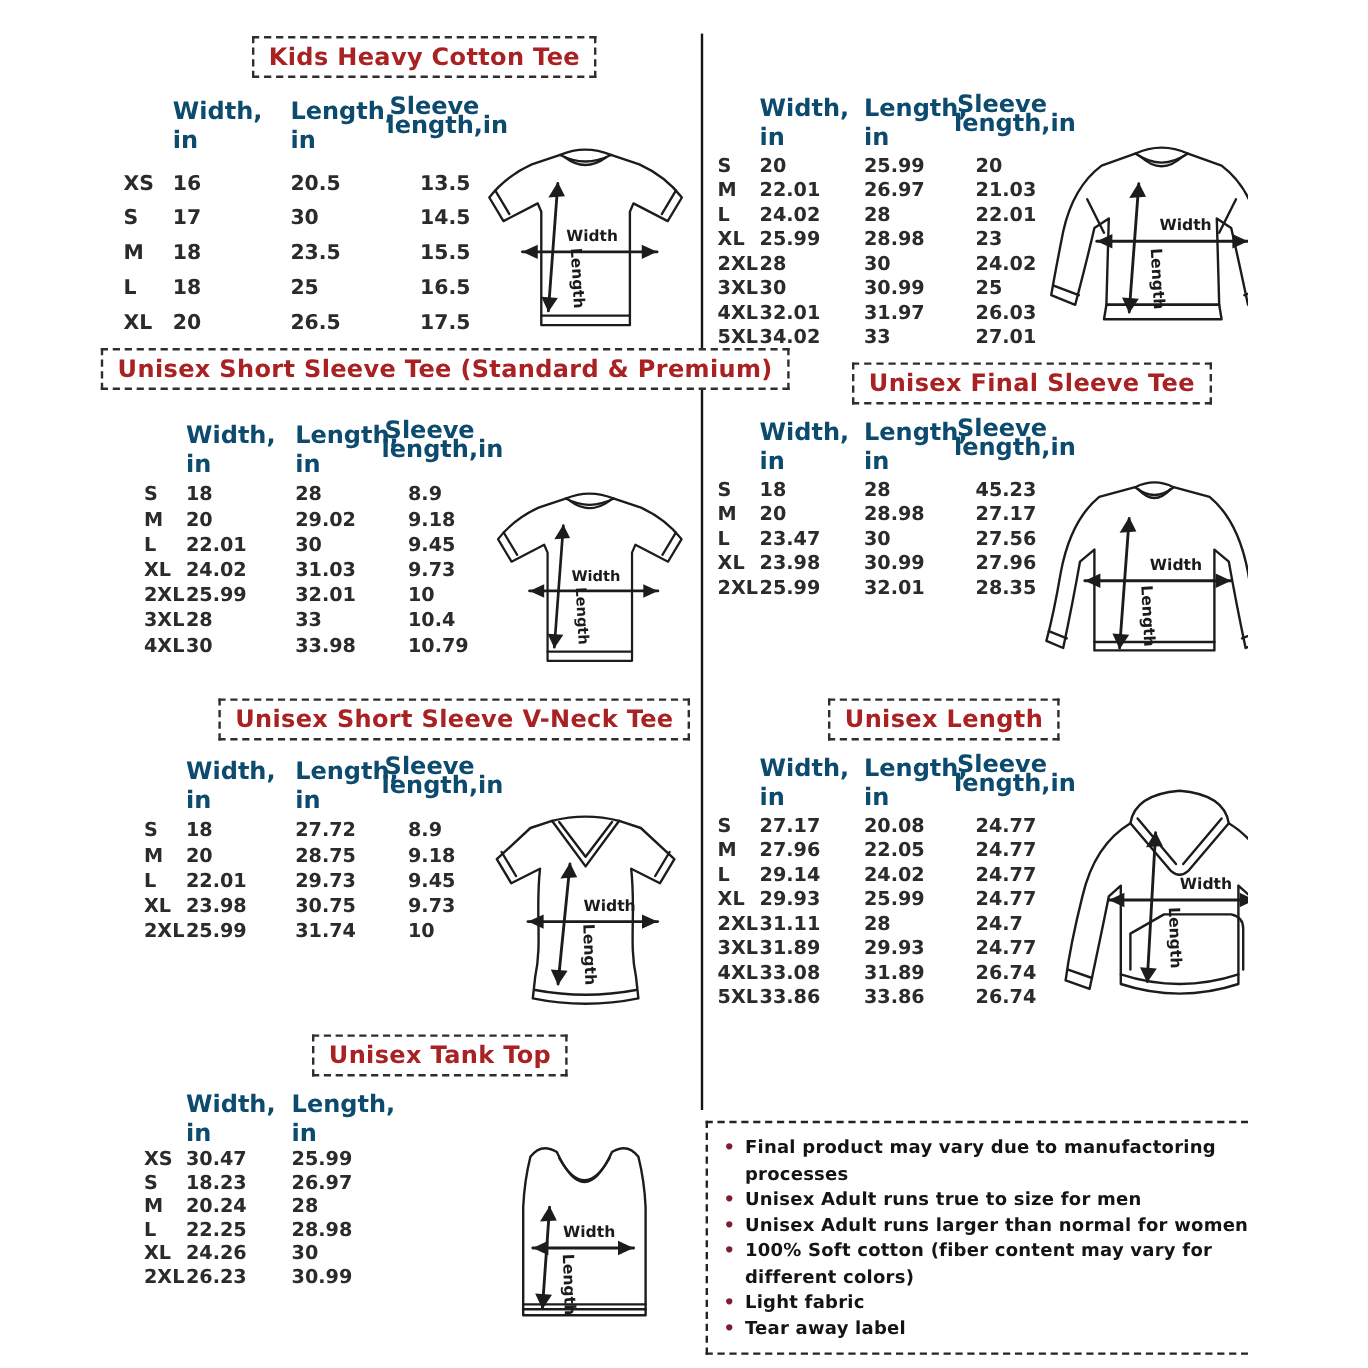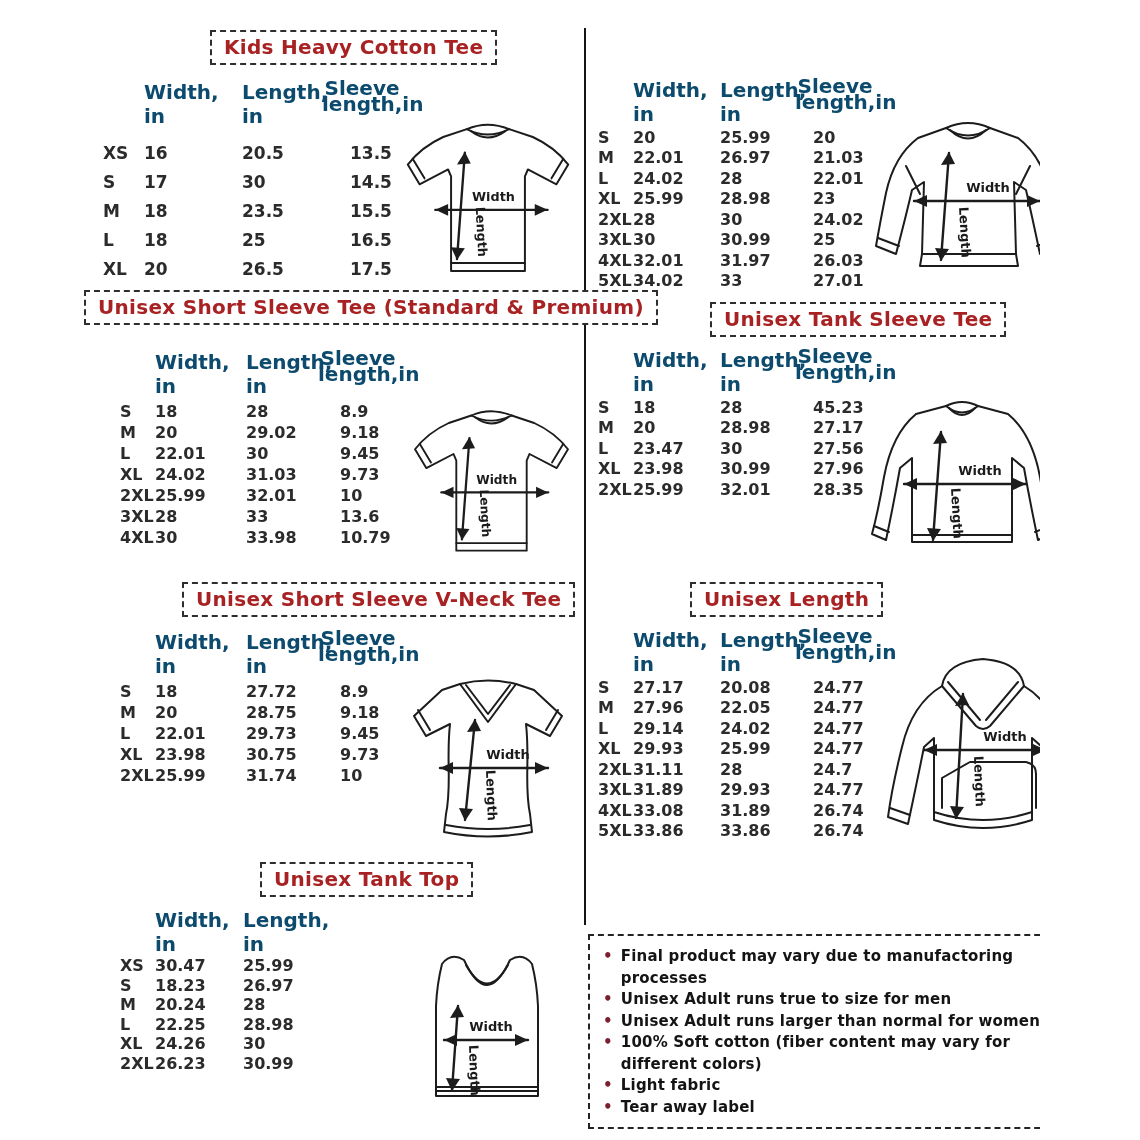--- a/index.html
+++ b/index.html
@@ -241,21 +241,21 @@
         <div class="trow">
         <div class="c0 sz">2XL</div>
         <div class="c1">25.99</div>
         <div class="c2">32.01</div>
         <div class="c3">10</div>
       </div>
         <div class="trow">
         <div class="c0 sz">3XL</div>
         <div class="c1">28</div>
         <div class="c2">33</div>
-        <div class="c3">13.6</div>
+        <div class="c3">10.4</div>
       </div>
         <div class="trow">
         <div class="c0 sz">4XL</div>
         <div class="c1">30</div>
         <div class="c2">33.98</div>
         <div class="c3">10.79</div>
       </div>
       </div>
   </div>
   <svg class="illus" style="left:400px;top:398px" width="183" height="172" viewBox="0 0 195 178">
@@ -270,21 +270,21 @@
       <polygon class="mh" points="44,98 57,92 57,104"></polygon>
       <polygon class="mh" points="158,98 145,92 145,104"></polygon>
       <path class="m" d="M74,40 L66,148"></path>
       <polygon class="mh" points="74,39 66,52 80,51"></polygon>
       <polygon class="mh" points="66,149 60,136 74,137"></polygon>
       <text class="svg-label" x="103" y="89" text-anchor="middle">Width</text>
       <text class="svg-label" transform="translate(85,95) rotate(87)">Length</text>
     </g>
   </svg>
 
-  <div class="title" style="left:710px;top:302px">Unisex Tank Sleeve Tee</div>
+  <div class="title" style="left:710px;top:302px">Unisex Final Sleeve Tee</div>
   <div class="tblwrap t-right" style="left:598px;top:348px">
     <div class="thead">
       <div class="c0"></div>
       <div class="c1 lbl">Width, in</div>
       <div class="c2 lbl">Length, in</div>
       <div class="c3 sleevehead">
         <div>Sleeve</div>
         <div>length,in</div>
       </div>
     </div>

